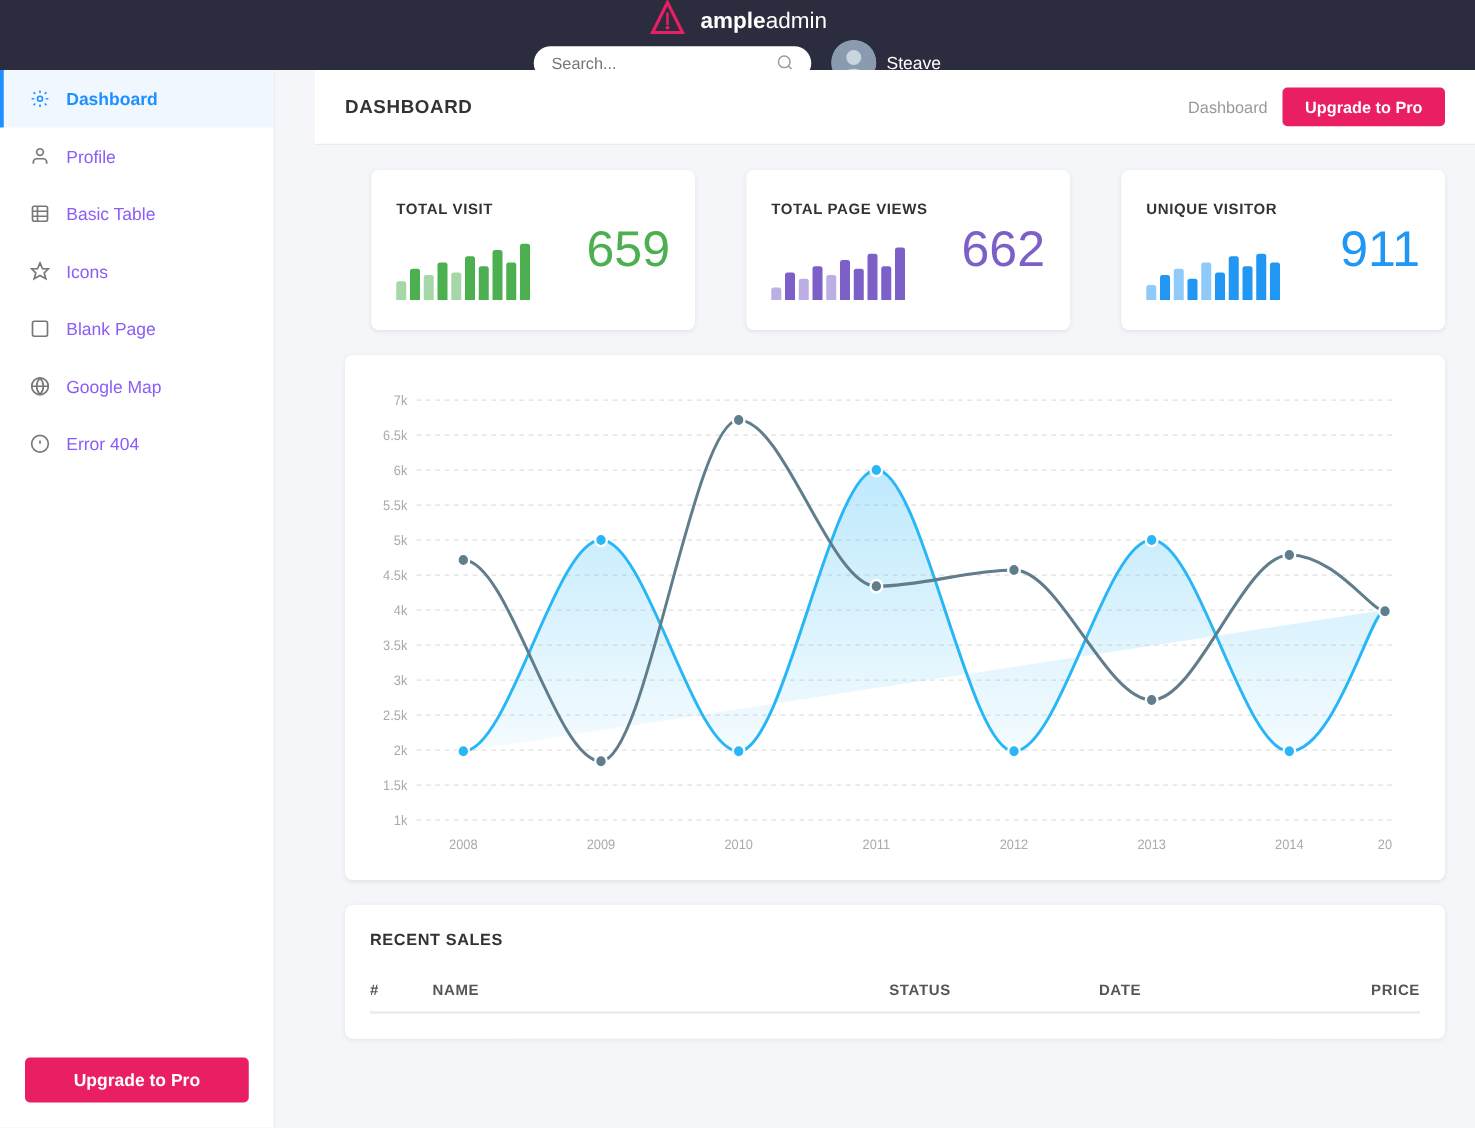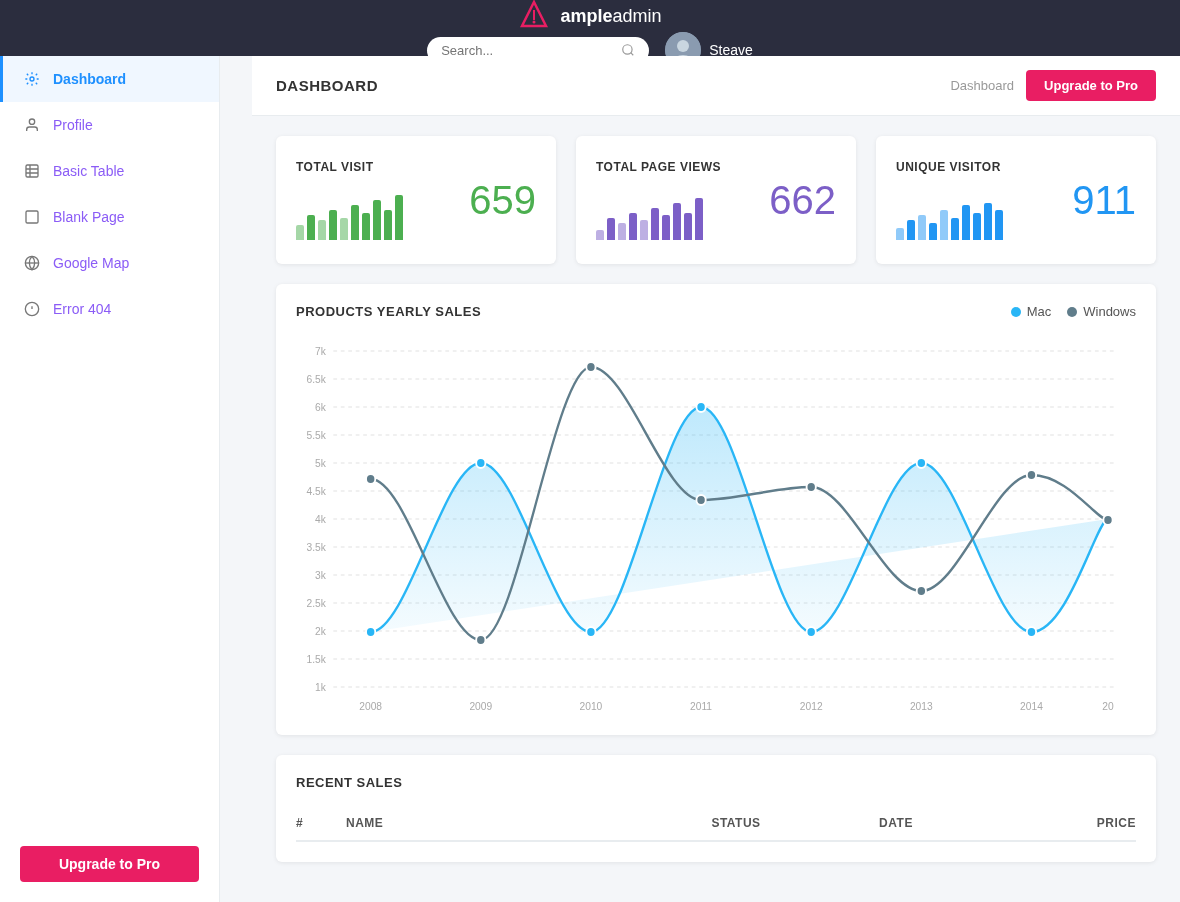--- a/index.html
+++ b/index.html
@@ -175,20 +175,21 @@
     }
     .stat-card {
       flex: 1;
       background: white;
       border-radius: 6px;
       padding: 24px 20px;
       box-shadow: 0 1px 4px rgba(0,0,0,0.08);
       display: flex;
       align-items: center;
       justify-content: space-between;
+      margin-left: 21px;
     }
     .stat-label {
       font-size: 12px;
       font-weight: 700;
       color: #333;
       letter-spacing: 0.5px;
       text-transform: uppercase;
       margin-bottom: 16px;
     }
     .stat-value {
@@ -360,20 +361,28 @@
       <span>Profile</span>
     </div>
     <div class="sidebar-item">
       <span class="icon">
         <svg width="16" height="16" viewBox="0 0 24 24" fill="none" stroke="#777" stroke-width="2">
           <rect x="3" y="3" width="18" height="18" rx="2"></rect>
             <path d="M3 9h18M3 15h18M9 3v18"></path>
         </svg>
       </span>
       <span>Basic Table</span>
+    </div>
+    <div class="sidebar-item">
+      <span class="icon">
+        <svg width="16" height="16" viewBox="0 0 24 24" fill="none" stroke="#777" stroke-width="2">
+          <polygon points="12,2 15,9 22,9 17,14 19,21 12,17 5,21 7,14 2,9 9,9"></polygon>
+        </svg>
+      </span>
+      <span>Icons</span>
     </div>
     <div class="sidebar-item">
       <span class="icon">
         <svg width="16" height="16" viewBox="0 0 24 24" fill="none" stroke="#777" stroke-width="2">
           <rect x="3" y="3" width="18" height="18" rx="2"></rect>
         </svg>
       </span>
       <span>Blank Page</span>
     </div>
     <div class="sidebar-item">
@@ -466,33 +475,20 @@
               <div class="mini-bar" style="height: 37.5px; background: rgb(33, 150, 243);"></div>
               <div class="mini-bar" style="height: 30px; background: rgb(33, 150, 243);"></div>
             </div>
         </div>
         <div class="stat-value blue">911</div>
       </div>
 
     </div>
 
     <div class="chart-section">
-      <div class="chart-header">
-        <span class="chart-title">PRODUCTS YEARLY SALES</span>
-        <div class="chart-legend">
-          <div class="legend-item">
-            <div class="legend-dot" style="background:#29b6f6"></div>
-            <span>Mac</span>
-          </div>
-          <div class="legend-item">
-            <div class="legend-dot" style="background:#607d8b"></div>
-            <span>Windows</span>
-          </div>
-        </div>
-      </div>
       <div class="chart-container">
         <svg id="main-chart" width="100%" height="380" viewBox="0 0 900 380" preserveAspectRatio="none">
 
           <defs>
             <linearGradient id="macGrad" x1="0" y1="0" x2="0" y2="1">
               <stop offset="0%" stop-color="#29b6f6" stop-opacity="0.3"></stop>
               <stop offset="100%" stop-color="#29b6f6" stop-opacity="0.05"></stop>
             </linearGradient>
           </defs>
 

